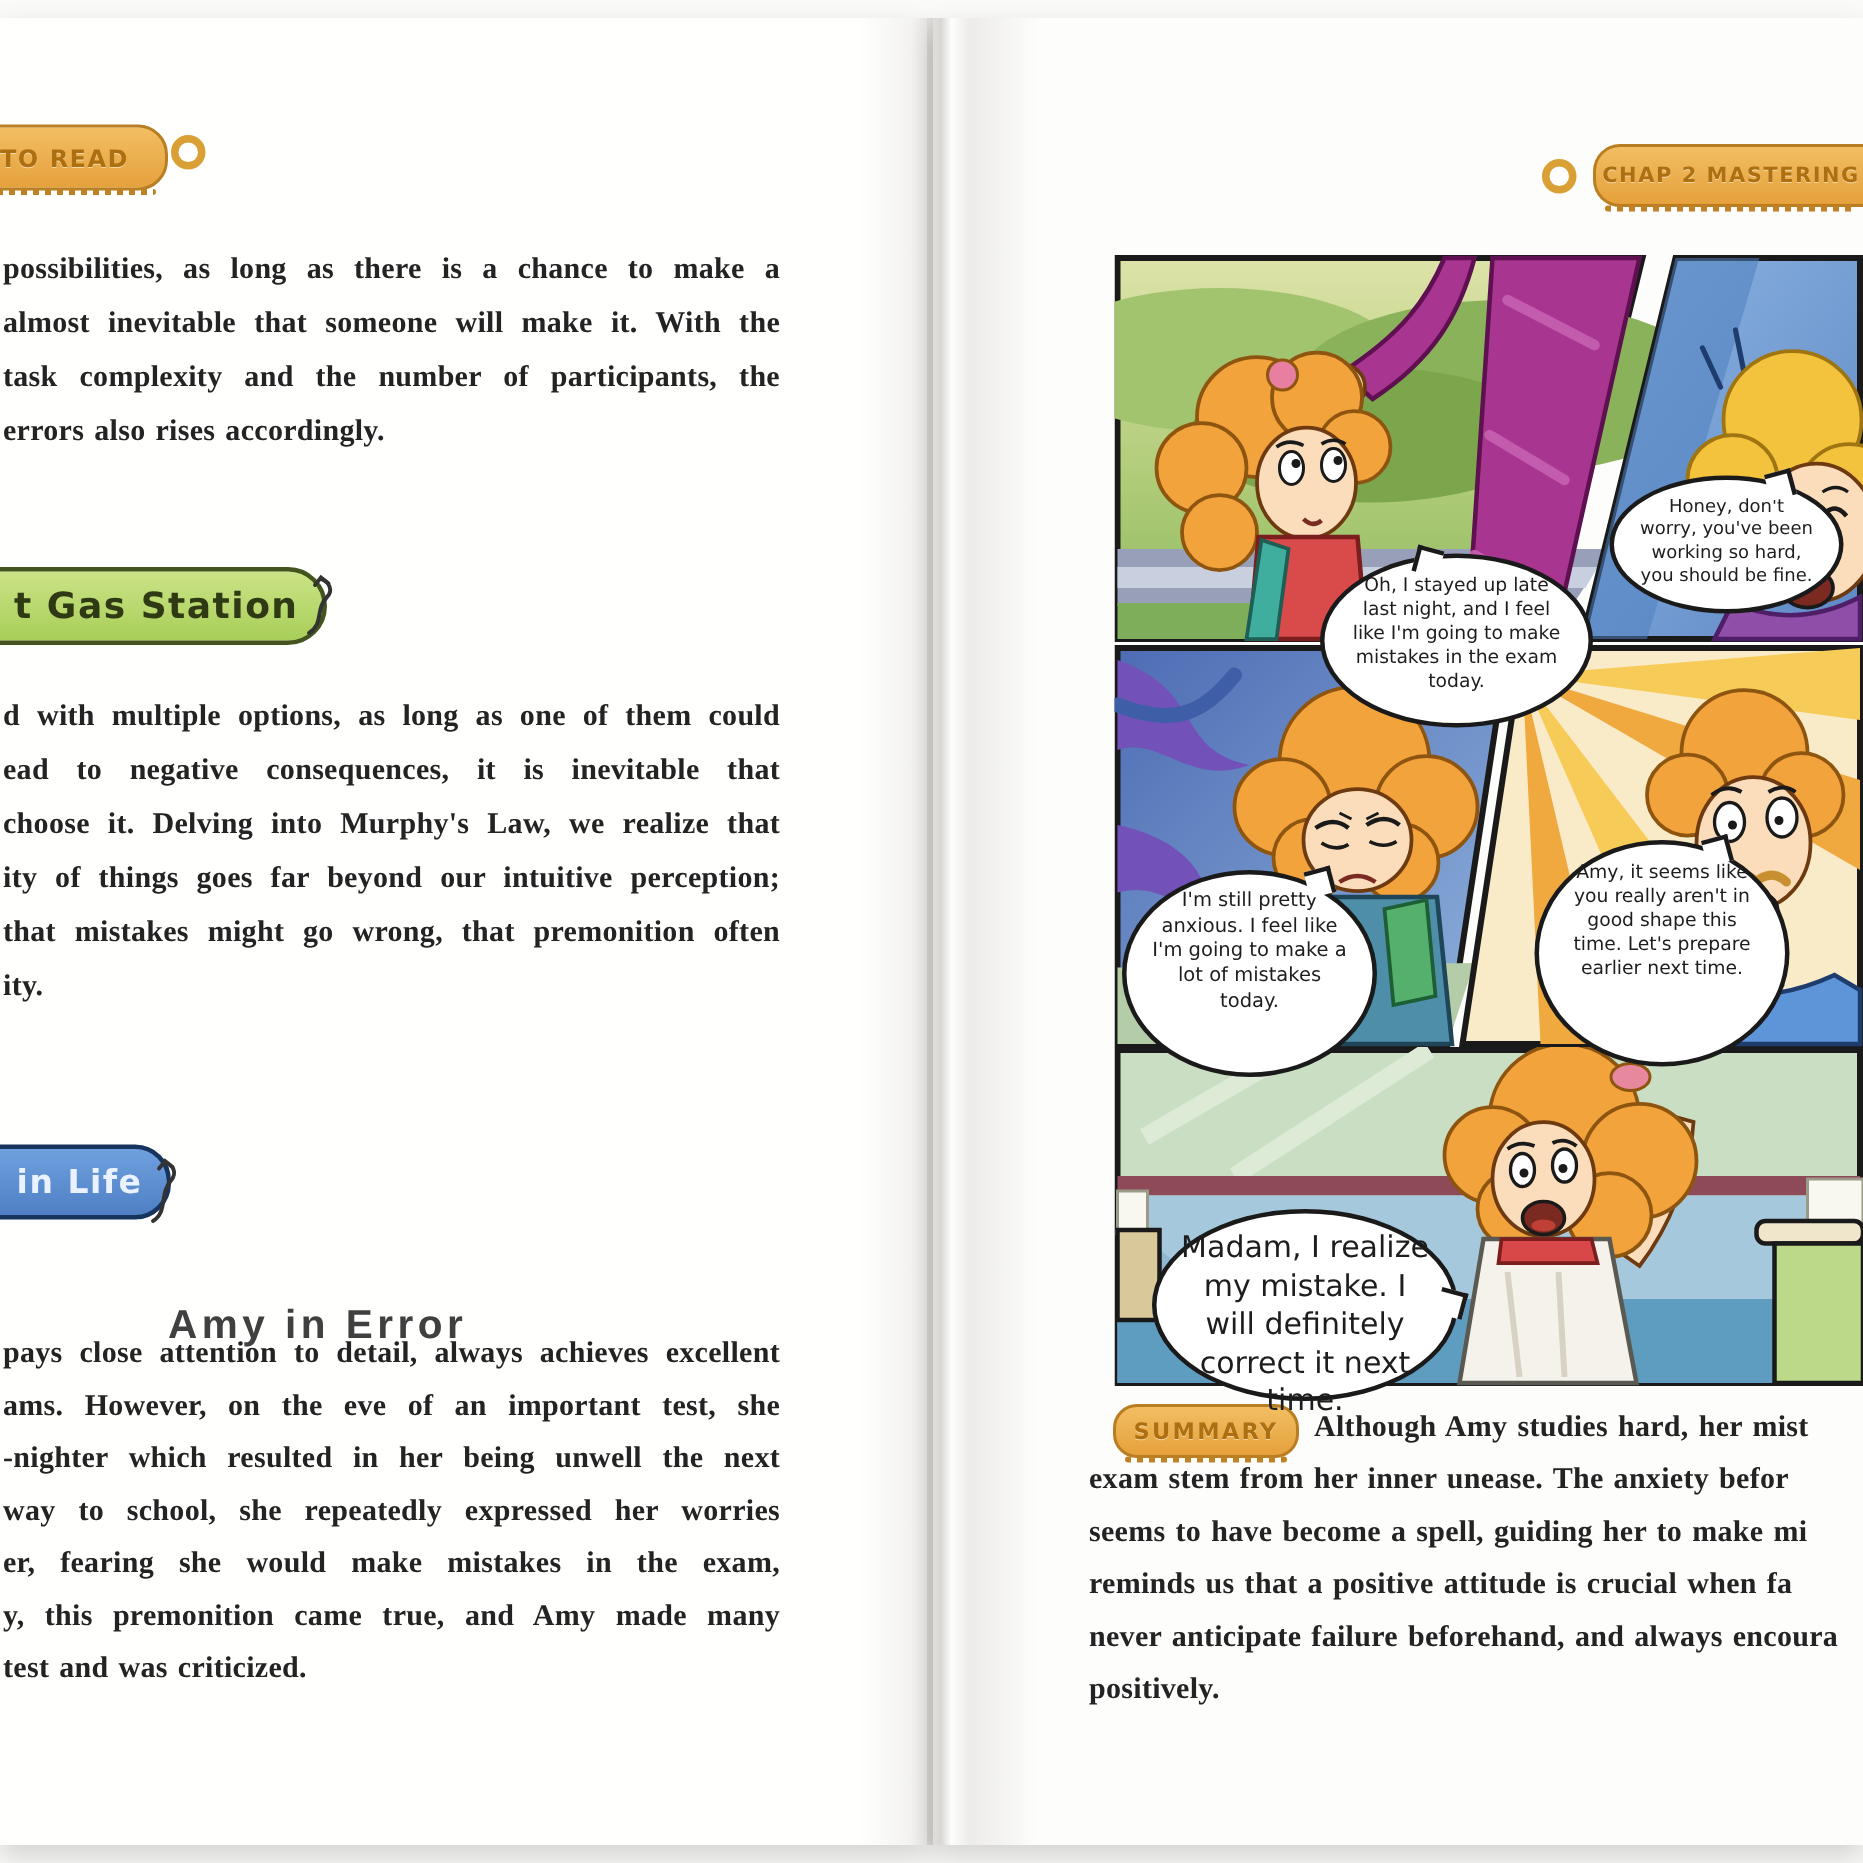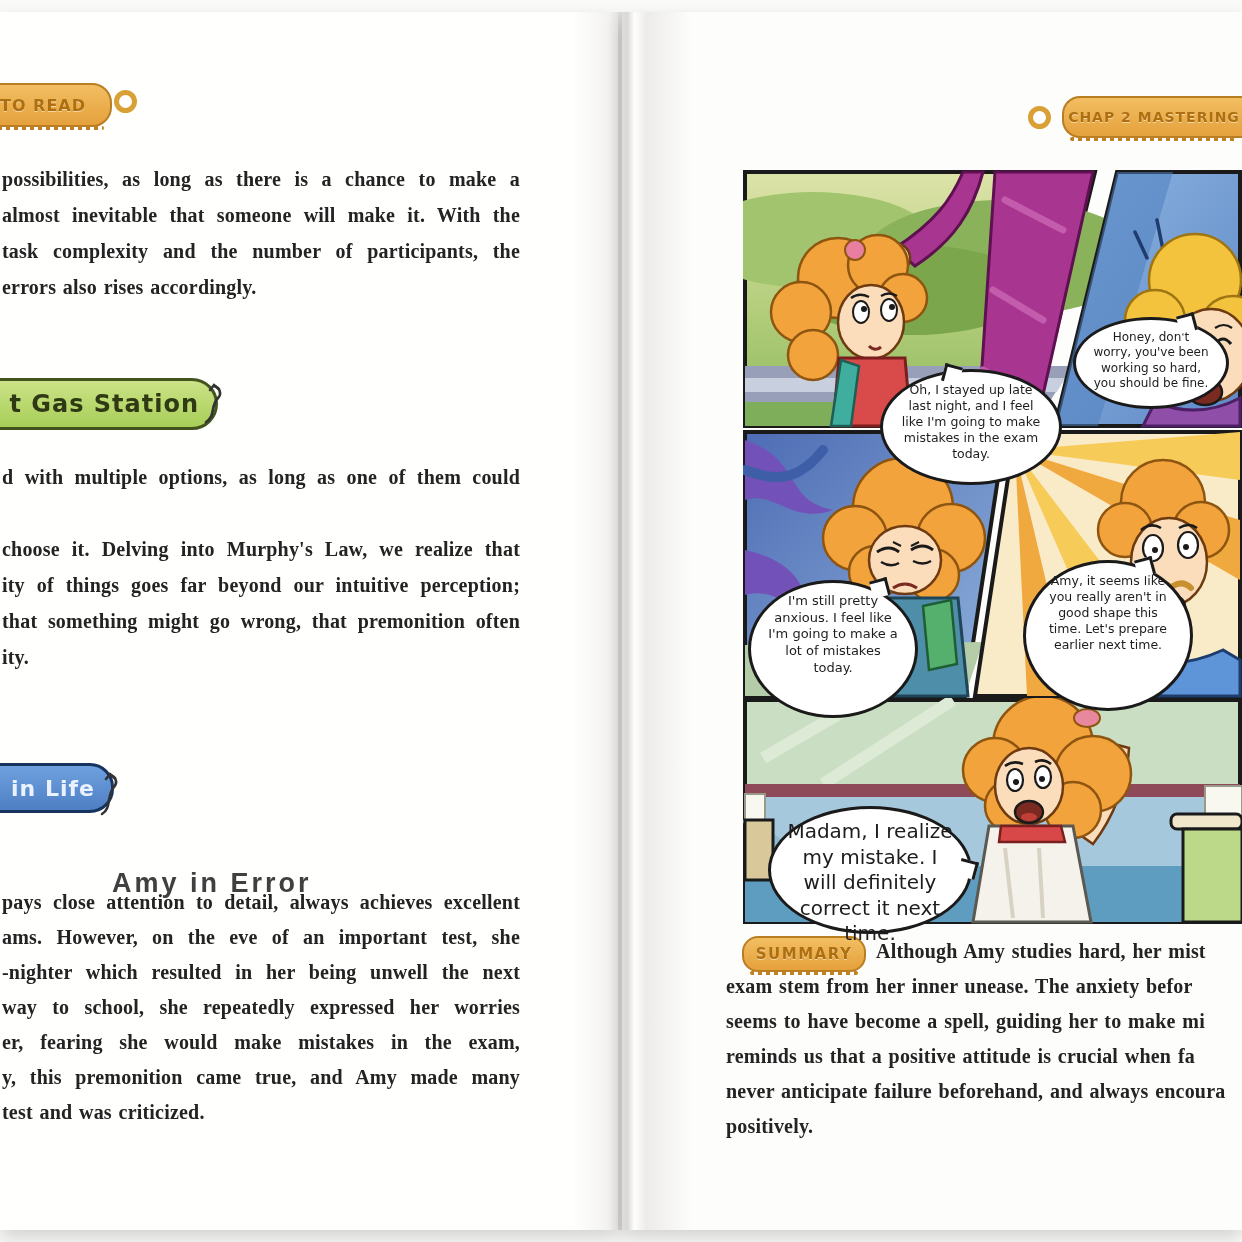--- a/index.html
+++ b/index.html
@@ -78,23 +78,24 @@
 
   <div class="pill" id="gas-badge" style="left:-36px;top:366px;width:232px;height:46px;">
     <span>t Gas Station</span>
   </div>
   <svg class="swirl" style="left:200px;top:370px;" width="30" height="44" viewBox="0 0 30 44">
     <path d="M6,40 C16,34 10,24 18,16 C22,12 20,6 14,4" fill="none" stroke="#333" stroke-width="2.6" stroke-linecap="round"></path>
     <path d="M10,8 L14,3 L19,7" fill="none" stroke="#333" stroke-width="2.6" stroke-linecap="round"></path>
   </svg>
 
   <div class="bodyline jfull" style="left:2px;top:454px;">d with multiple options, as long as one of them could</div>
+  <div class="bodyline jfull" style="left:2px;top:490px;">ead to negative consequences, it is inevitable that</div>
   <div class="bodyline jfull" style="left:2px;top:526px;">choose it. Delving into Murphy's Law, we realize that</div>
   <div class="bodyline jfull" style="left:2px;top:562px;">ity of things goes far beyond our intuitive perception;</div>
-  <div class="bodyline jfull" style="left:2px;top:598px;">that something might go wrong, that premonition often</div>
+  <div class="bodyline jfull" style="left:2px;top:598px;">that mistakes might go wrong, that premonition often</div>
   <div class="bodyline" style="left:2px;top:634px;">ity.</div>
 
   <div class="pill" id="life-badge" style="left:-46px;top:751px;width:138px;height:44px;">
     <span>in Life</span>
   </div>
   <svg class="swirl" style="left:96px;top:758px;" width="30" height="48" viewBox="0 0 30 48">
     <path d="M6,44 C16,38 10,26 18,17 C22,12 20,7 14,5" fill="none" stroke="#333" stroke-width="2.6" stroke-linecap="round"></path>
     <path d="M10,9 L14,4 L19,8" fill="none" stroke="#333" stroke-width="2.6" stroke-linecap="round"></path>
   </svg>
 

